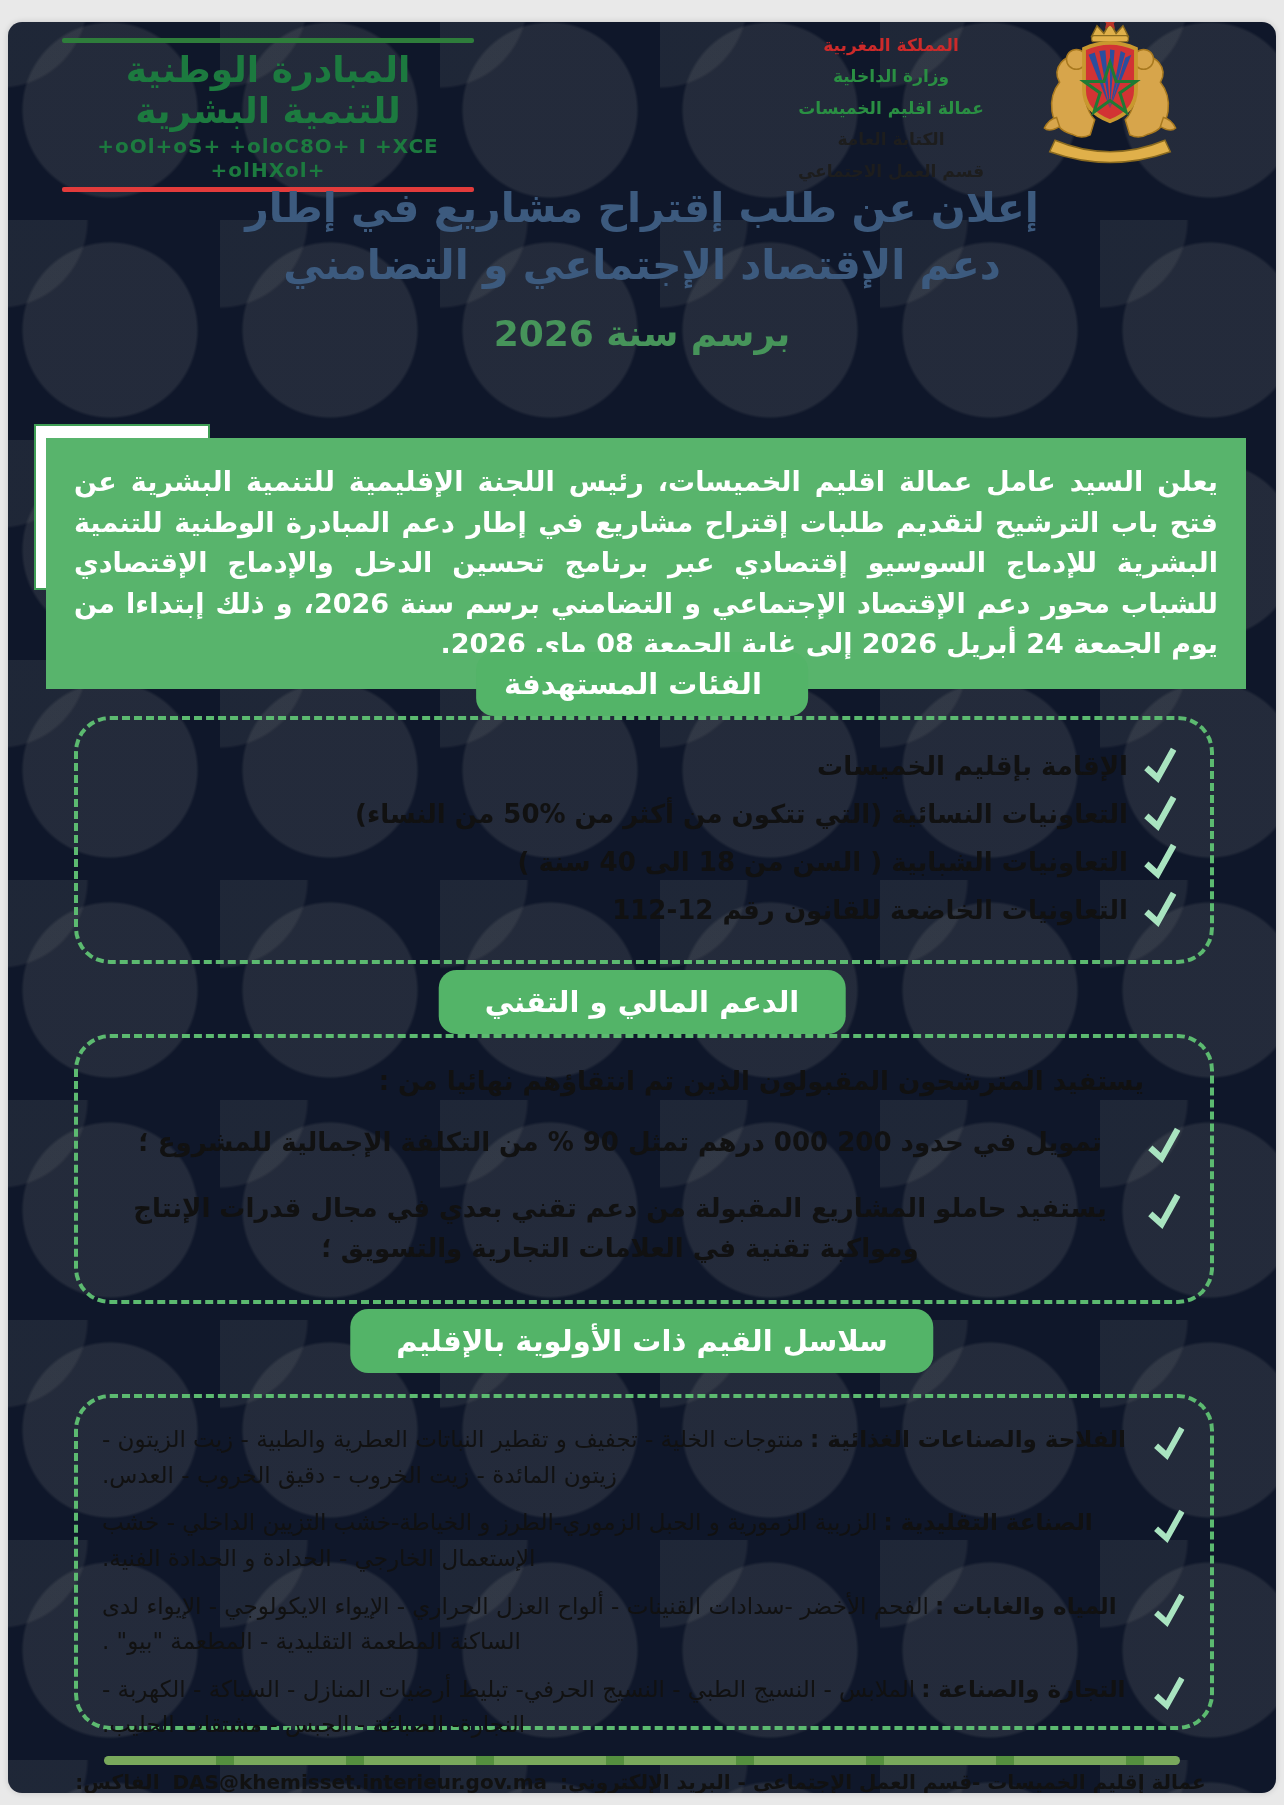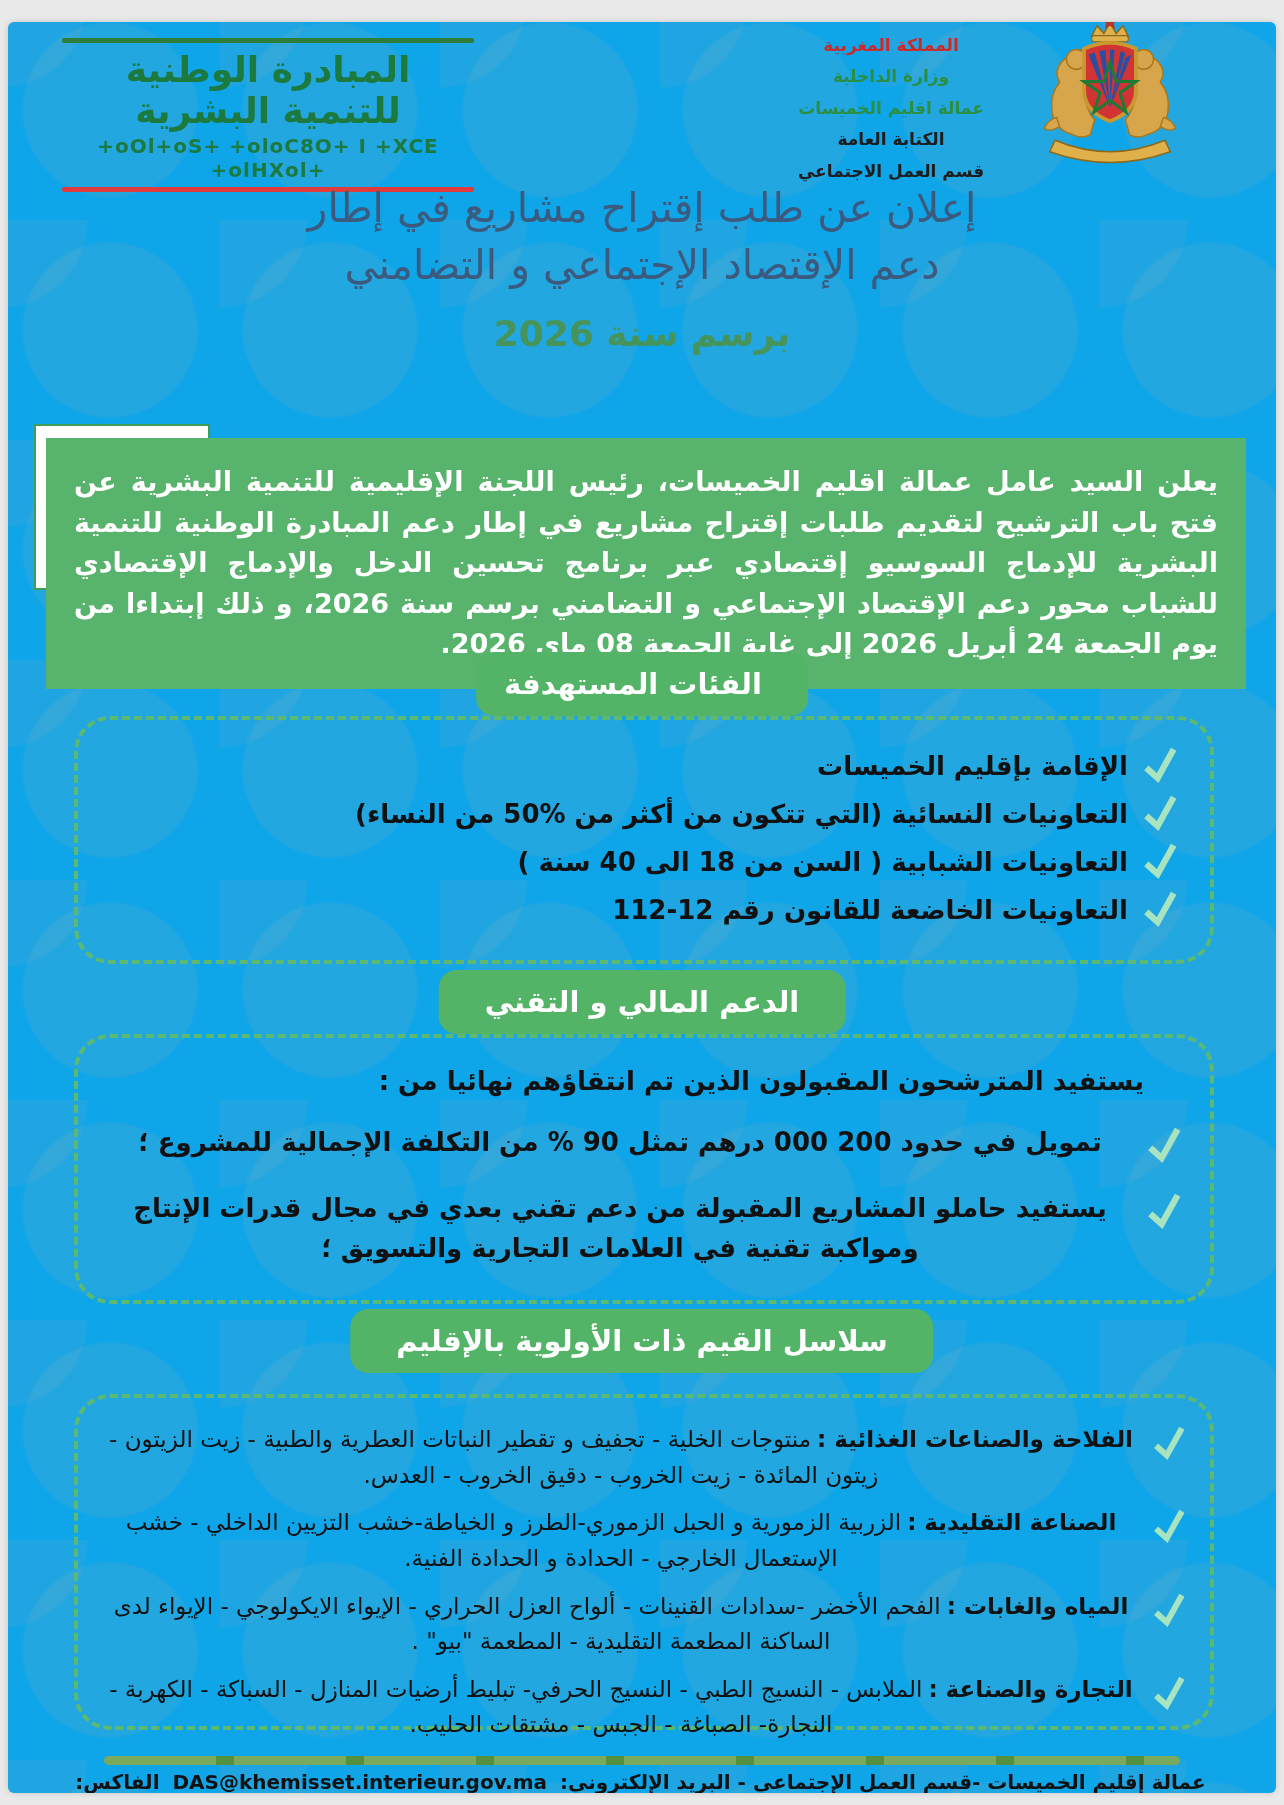--- a/index.html
+++ b/index.html
@@ -3,21 +3,21 @@
 <meta charset="utf-8">
 <style>
   html,body{margin:0;padding:0;}
   body{
     width:1284px;height:1805px;position:relative;
     background:#e9e9e9;
     font-family:"DejaVu Sans",sans-serif;
   }
   .page{
     position:absolute;left:8px;top:22px;right:8px;bottom:12px;
-    background-color:#0ea5e9;border-radius:6px;overflow:hidden;
+    background-color:#0f172a;border-radius:14px;overflow:hidden;
     box-shadow:0 0 6px rgba(0,0,0,.15);
   }
   .content{
     position:absolute;left:-8px;top:-22px;width:1284px;height:1805px;
     background-image:
       radial-gradient(circle at 110px 110px, rgba(175,175,168,.13) 86px, transparent 89px),
       radial-gradient(circle at 0px 0px, rgba(175,175,168,.10) 86px, transparent 89px);
     background-size:220px 220px;
   }
 
@@ -32,21 +32,21 @@
   .authority{position:absolute;top:30px;right:248px;width:290px;text-align:center;direction:rtl;
              font-size:17px;font-weight:bold;line-height:1.85;}
   .auth-red{color:#cc2a2a;}
   .auth-green{color:#2a8f43;}
   .auth-black{color:#1d1d1d;}
 
   .coat{position:absolute;right:90px;top:12px;width:168px;height:164px;}
 
   
   .main-title{position:absolute;left:0;right:0;top:180px;text-align:center;direction:rtl;}
-  .main-title .t12{font-size:41px;font-weight:400;color:#3c5a7e;line-height:1.38;text-align:center;}
+  .main-title .t12{font-size:41px;font-weight:700;color:#3c5a7e;line-height:1.38;text-align:center;}
   .main-title .t3{font-size:36px;font-weight:800;color:#46945a;margin-top:20px;}
 
   
   .announce-frame{position:absolute;left:34px;top:424px;width:172px;height:162px;
                   background:#fff;border:2px solid #3f9e55;z-index:0;}
   .announce{position:absolute;left:46px;top:438px;width:1200px;min-height:202px;box-sizing:border-box;
             background:#58b46c;color:#fff;z-index:1;
             padding:24px 28px;font-size:27px;font-weight:bold;line-height:1.5;
             direction:rtl;text-align:justify;}
 
@@ -69,21 +69,21 @@
   .check-row .txt{font-size:26px;font-weight:bold;}
   .check-icon{flex:0 0 auto;width:36px;height:36px;transform:rotate(-6deg);}
   .check-icon svg{width:100%;height:100%;}
 
   .support-intro{font-size:26px;font-weight:bold;text-align:right;margin:2px 38px 26px 0;}
   .support-row{display:flex;align-items:flex-start;gap:12px;margin-bottom:24px;}
   .support-row .txt{flex:1;font-size:26px;font-weight:bold;text-align:center;line-height:1.55;}
   .support-row .check-icon{margin-top:6px;}
 
   .chain-row{display:flex;align-items:flex-start;gap:12px;margin-bottom:12px;}
-  .chain-row .txt{flex:1;font-size:23px;text-align:center;line-height:1.55;}
+  .chain-row .txt{flex:1;font-size:23px;text-align:left;line-height:1.55;}
   .chain-row .check-icon{width:34px;height:34px;margin-top:5px;}
   .chain-label{font-weight:bold;margin-left:6px;}
 
   
   .footer-bar{position:absolute;left:104px;right:104px;top:1756px;height:9px;border-radius:5px;
               background:repeating-linear-gradient(90deg,#79a95c 0 112px,#55903f 112px 130px);}
   .footer-text{position:absolute;left:0;right:0;top:1770px;text-align:center;direction:rtl;
                font-size:20px;font-weight:bold;color:#111;}
   .footer-text span{margin:0 3px;}
   .ltr{direction:ltr;unicode-bidi:embed;}

